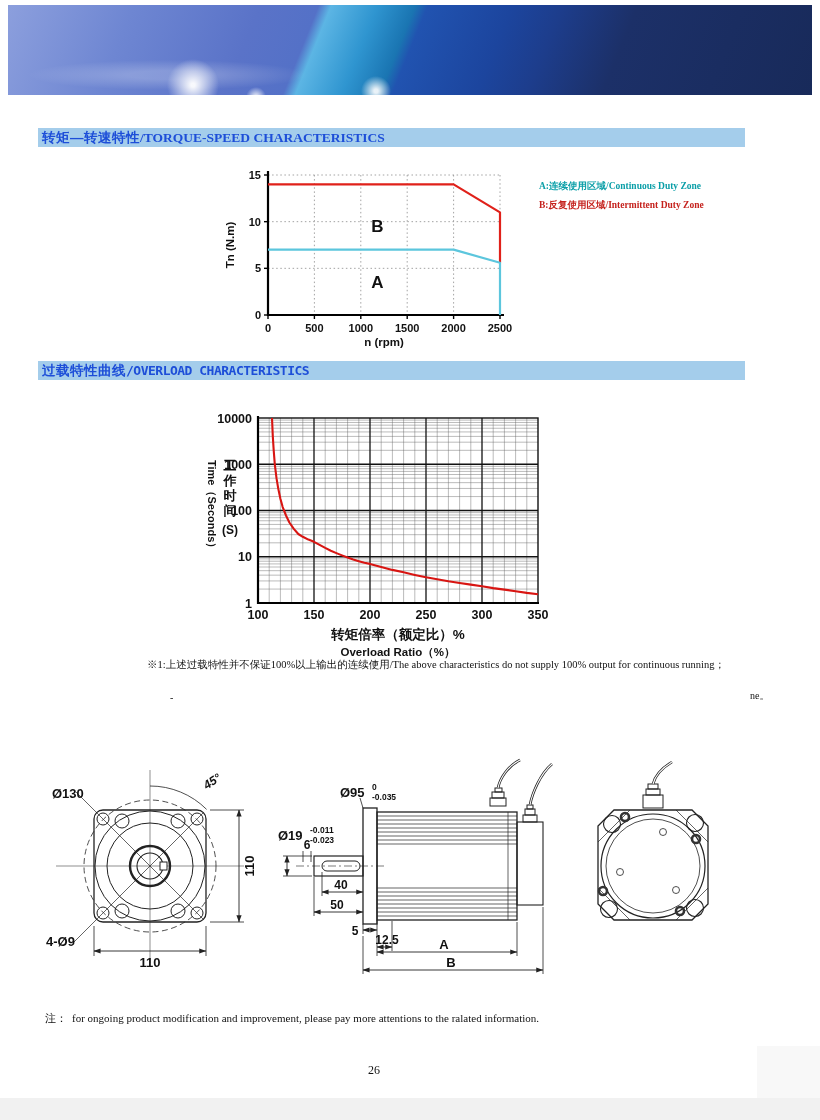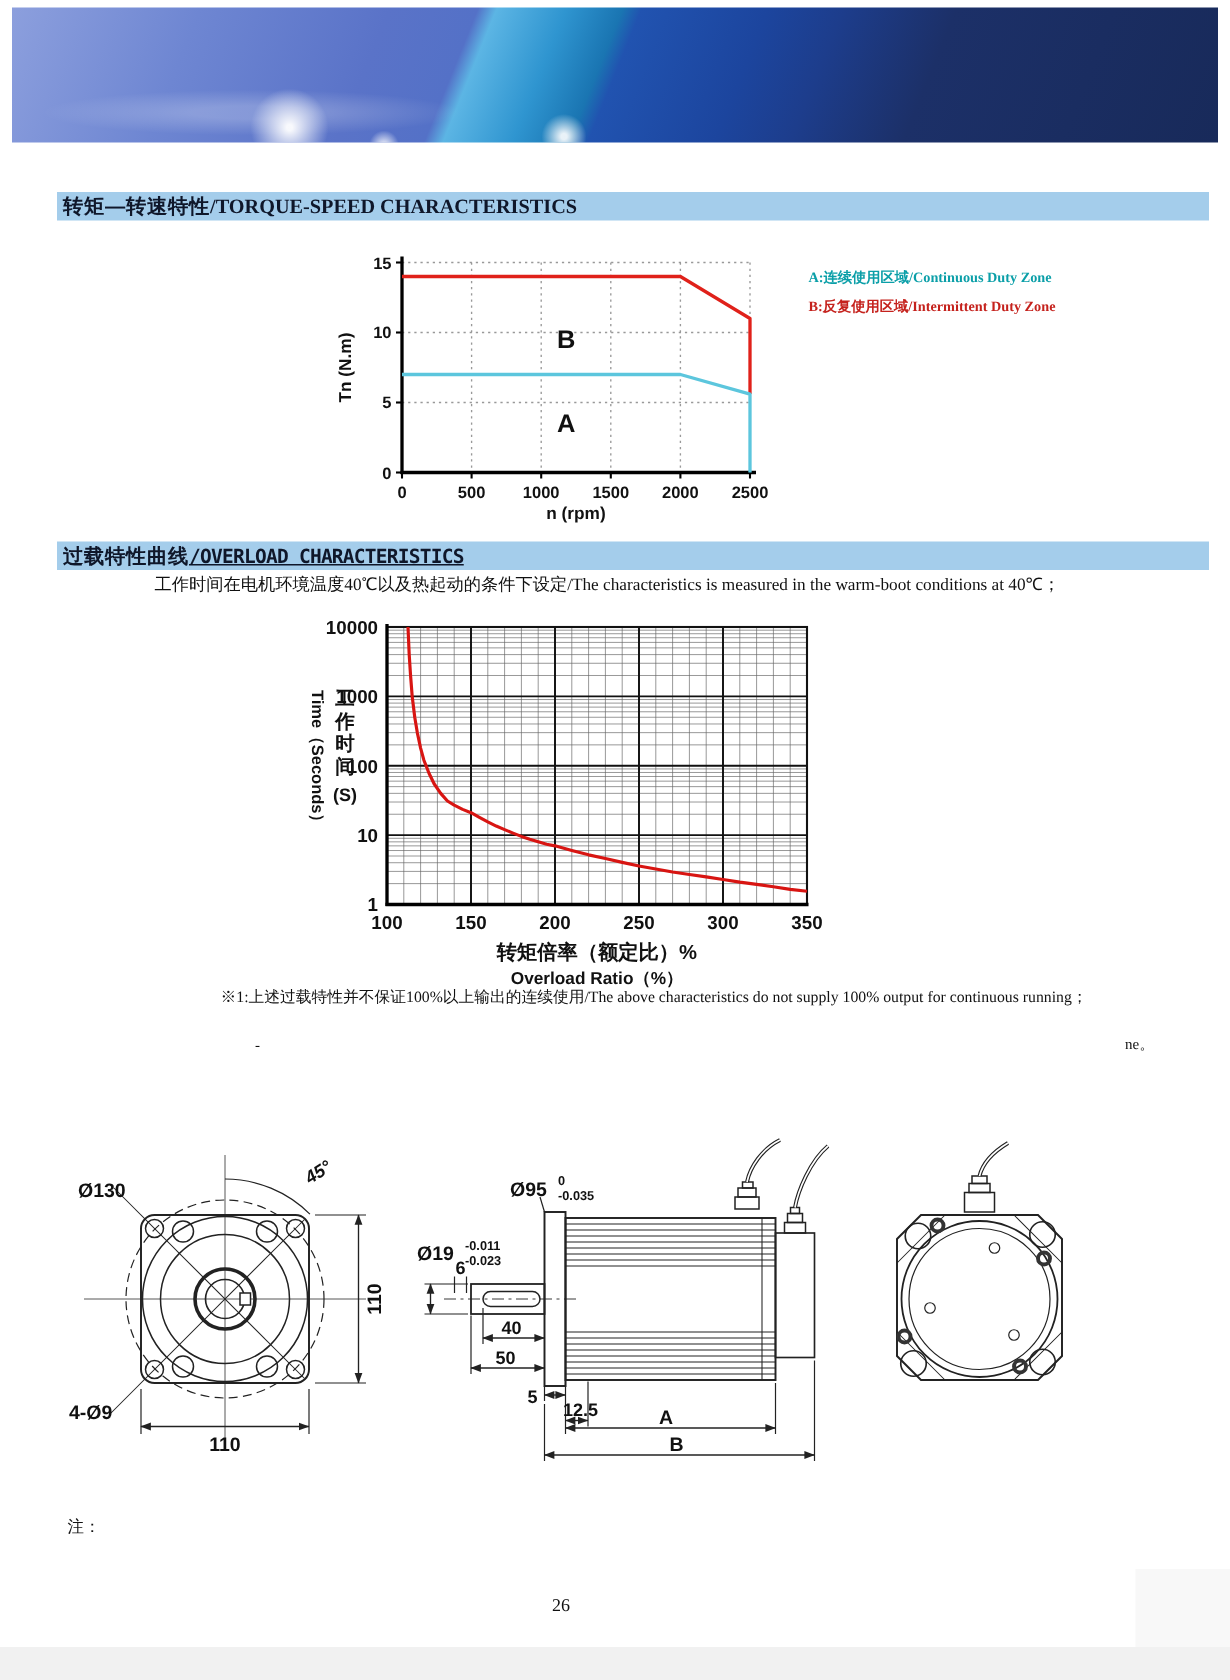--- a/index.html
+++ b/index.html
@@ -9,26 +9,26 @@
     background:
       radial-gradient(circle at 185px 80px, rgba(255,255,255,.95) 0 2px, rgba(255,255,255,0) 26px),
       radial-gradient(circle at 368px 86px, rgba(255,255,255,.9) 0 2px, rgba(255,255,255,0) 15px),
       radial-gradient(circle at 248px 92px, rgba(255,255,255,.85) 0 1px, rgba(255,255,255,0) 10px),
       radial-gradient(ellipse at 160px 70px, rgba(255,255,255,.22) 0 40px, rgba(255,255,255,0) 140px),
       linear-gradient(112deg,
         #8c9fdd 0%, #6e86d2 15%, #5a73c8 30%, #5471c7 37%,
         #5cb5e4 38.5%, #2f95d0 44%, #1a75b2 48.5%,
         #2153b0 50%, #1c459e 60%, #1d3d8c 66%,
         #1c3068 75%, #182a5a 100%);}
-  .secbar{position:absolute;left:38px;width:768px;height:19px;background:#a4cdeb;
+  .secbar{position:absolute;left:38px;width:707px;height:19px;background:#a4cdeb;
     font-weight:bold;font-size:13.5px;line-height:19px;padding-left:4px;box-sizing:border-box;
-    white-space:nowrap;color:#0f172a;}
+    white-space:nowrap;color:#1d4ed8;}
   .secbar .cn{font-family:"Liberation Sans",sans-serif;letter-spacing:.5px;}
   .secbar .en{font-family:"Liberation Serif",serif;}
-  .secbar .en-mono{font-family:"DejaVu Sans Mono",monospace;font-size:13px;letter-spacing:-.5px;text-decoration:underline;}
+  .secbar .en-mono{font-family:"DejaVu Sans Mono",monospace;font-size:13px;letter-spacing:-.5px;}
   .legend{position:absolute;left:539px;top:177px;font-size:9.5px;font-weight:bold;line-height:19px;
     font-family:"Liberation Serif",serif;white-space:nowrap;}
   .lg-a{color:#0b9fa8;} .lg-b{color:#c5221d;text-align:center;}
   .condition{position:absolute;left:103px;top:381px;font-size:11.5px;white-space:nowrap;}
   .fnote{position:absolute;font-size:10.5px;white-space:nowrap;}
   .bottom-note{position:absolute;left:45px;top:1010px;width:720px;display:flex;gap:5px;
     font-size:11px;line-height:17px;}
   .pagenum{position:absolute;left:340px;top:1063px;width:40px;text-align:right;font-size:12px;}
   .footer-strip{position:absolute;left:0;top:1098px;width:820px;height:22px;background:#f1f1f1;}
   .corner-pale{position:absolute;left:757px;top:1046px;width:63px;height:52px;background:#f8f8f8;}
@@ -88,21 +88,20 @@
 
   <div class="legend">
     <div class="lg-a">A:连续使用区域/Continuous Duty Zone</div>
     <div class="lg-b">B:反复使用区域/Intermittent Duty Zone</div>
   </div>
 
   <div class="secbar" style="top:361px">
     <span class="cn">过载特性曲线</span><span class="en-mono">/OVERLOAD CHARACTERISTICS</span>
   </div>
 
-  <div class="condition">工作时间在电机环境温度40℃以及热起动的条件下设定/The characteristics is measured in the warm-boot conditions at 40℃；</div>
 
   <svg id="overload-svg" style="left:190px;top:408px" width="375" height="250">
       <line x1="79.2" y1="10" x2="79.2" y2="195" stroke="#666" stroke-width="0.45"></line>
       <line x1="90.4" y1="10" x2="90.4" y2="195" stroke="#666" stroke-width="0.45"></line>
       <line x1="101.6" y1="10" x2="101.6" y2="195" stroke="#666" stroke-width="0.45"></line>
       <line x1="112.80000000000001" y1="10" x2="112.80000000000001" y2="195" stroke="#666" stroke-width="0.45"></line>
       <line x1="135.2" y1="10" x2="135.2" y2="195" stroke="#666" stroke-width="0.45"></line>
       <line x1="146.4" y1="10" x2="146.4" y2="195" stroke="#666" stroke-width="0.45"></line>
       <line x1="157.60000000000002" y1="10" x2="157.60000000000002" y2="195" stroke="#666" stroke-width="0.45"></line>
       <line x1="168.8" y1="10" x2="168.8" y2="195" stroke="#666" stroke-width="0.45"></line>
@@ -323,20 +322,21 @@
       <rect x="606" y="39" width="14" height="6" stroke-width="1"></rect>
       <rect x="608" y="34" width="10" height="5" stroke-width="1"></rect>
       <path d="M613,34 C615,26 622,18 632,12" stroke-width="2.6"></path>
       <path d="M613,34 C615,26 622,18 632,12" stroke="#fff" stroke-width="1.1"></path>
     </g>
   </svg>
 
   <div class="bottom-note">
     <span>注：</span>
     <div>
+      <div>for ongoing product modification and improvement, please pay more attentions to the ralated information.</div>
     </div>
   </div>
 
   <div class="pagenum">26</div>
   <div class="corner-pale"></div>
   <div class="footer-strip"></div>
 
 </div>
 
 </body></html>

